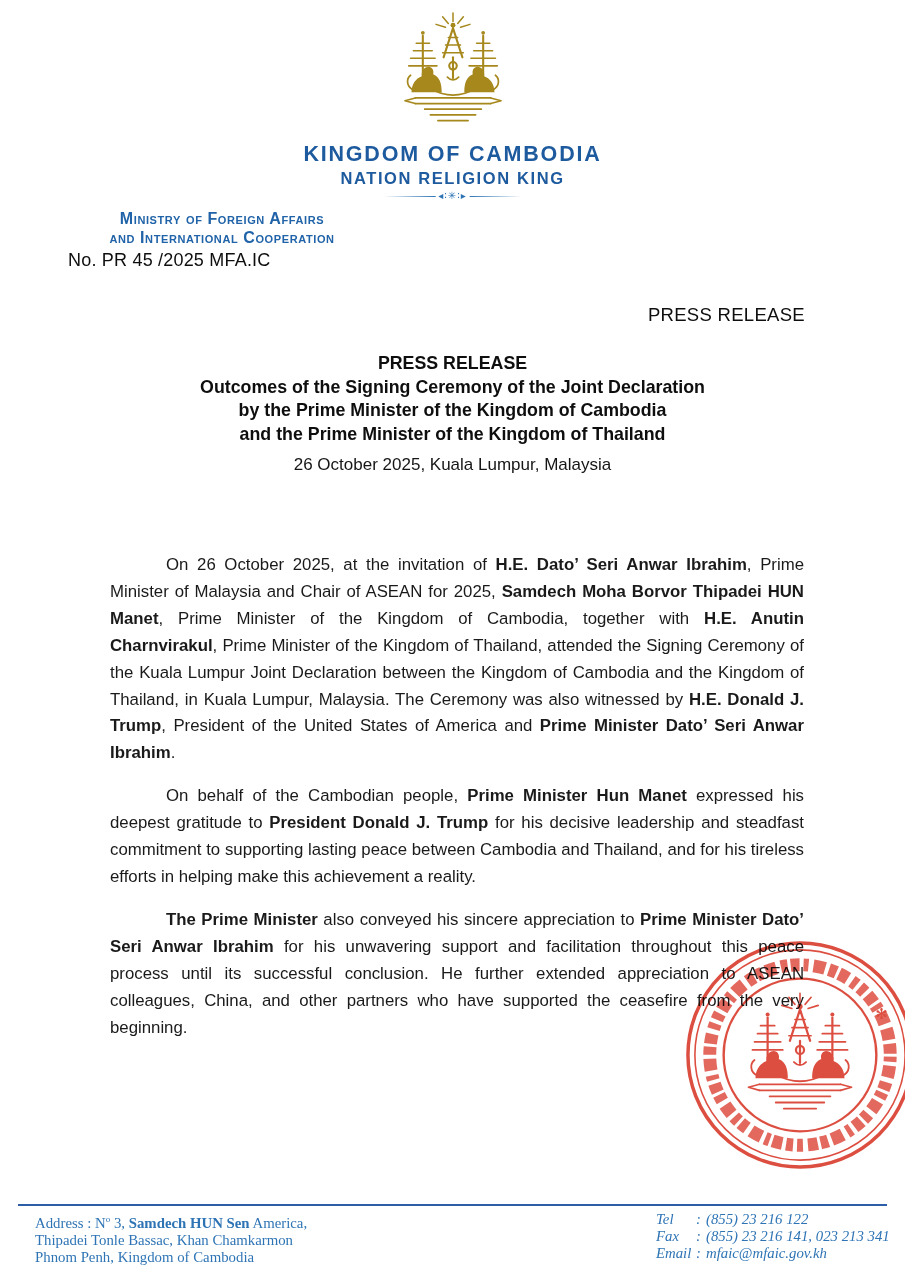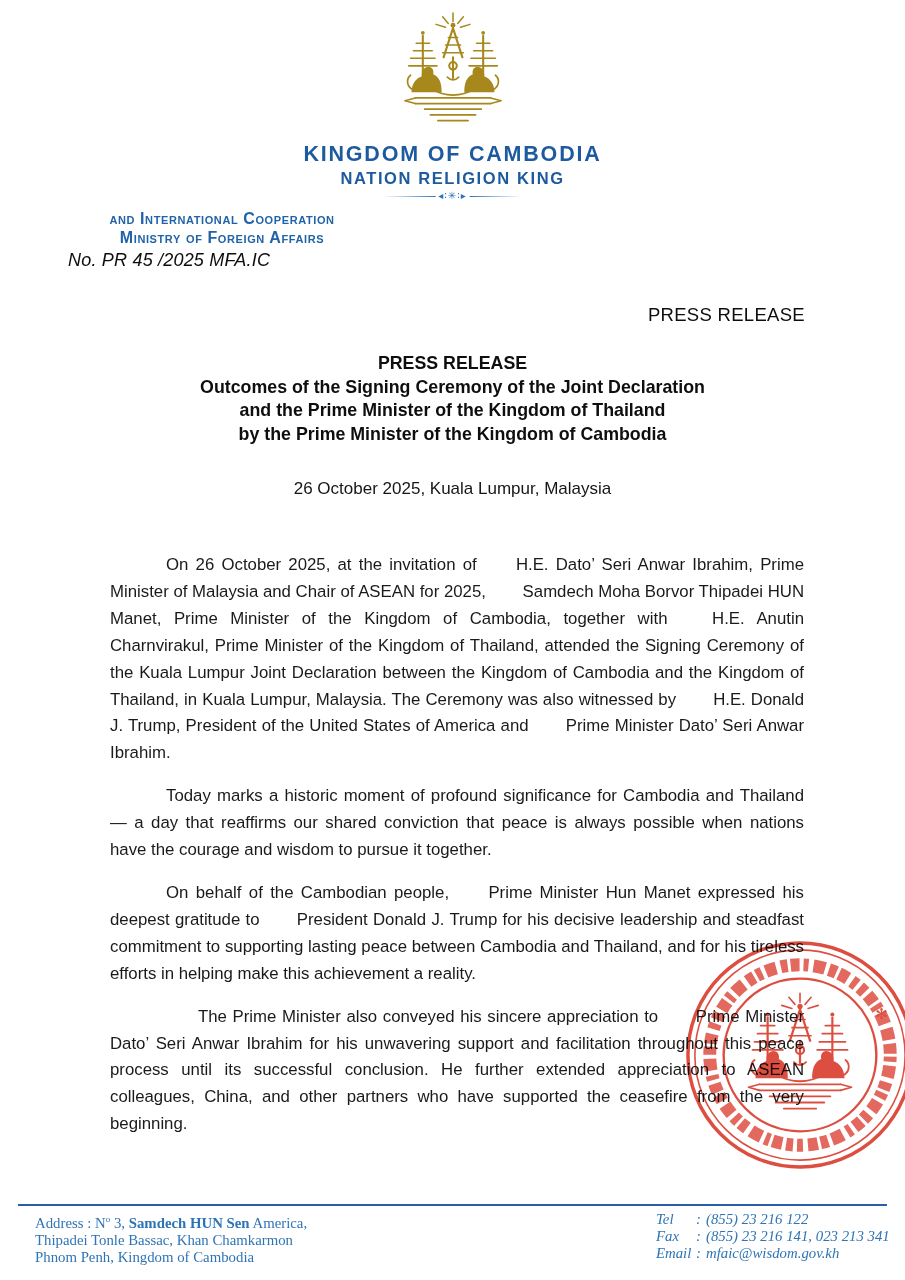--- a/index.html
+++ b/index.html
@@ -16,34 +16,34 @@
   .kingdom{top:142px;font-size:21.5px;font-weight:700;letter-spacing:1.8px;color:#1d5a9e;}
   .motto{top:169px;font-size:16.5px;font-weight:700;letter-spacing:1.6px;color:#1d5a9e;}
   .divider{top:191px;left:50%;transform:translateX(-50%);display:flex;align-items:center;color:#2e74b5;}
   .divider .dline{width:52px;height:1px;background:linear-gradient(90deg,rgba(46,116,181,0),#2e74b5);}
   .divider .dline.right{background:linear-gradient(90deg,#2e74b5,rgba(46,116,181,0));}
   .divider .dglyphs{font-size:10px;letter-spacing:1px;padding:0 3px;line-height:10px;}
 
   .ministry{top:209px;left:34px;width:376px;text-align:center;
     font-variant:small-caps;font-weight:700;font-size:16px;line-height:19px;
     letter-spacing:.6px;color:#2063a8;}
-  .doc-number{top:250px;left:68px;font-size:18px;letter-spacing:.2px;color:#0e0e0e;font-style:italic;}
+  .doc-number{top:250px;left:68px;font-size:18px;letter-spacing:.2px;color:#0e0e0e;}
 
   .pr-right{top:304px;right:100px;font-size:18.5px;letter-spacing:.3px;color:#0e0e0e;}
 
   .title-block{top:352px;font-weight:700;font-size:17.8px;line-height:23.6px;color:#0e0e0e;}
-  .dateline{top:479px;font-size:17px;color:#161616;}
+  .dateline{top:455px;font-size:17px;color:#161616;}
 
   
   .body-text{top:552px;left:110px;width:694px;}
   .para{
     margin:0 0 16px 0;text-align:justify;text-indent:56px;
     font-size:16.8px;line-height:26.9px;color:#1a1a1a;
   }
-  .para .b{font-weight:400;margin-left:32px;}
+  .para .b{font-weight:700;}
 
   
   .stamp{top:936px;left:681px;width:238px;height:238px;color:#d93a2b;
     opacity:.9;mix-blend-mode:multiply;}
 
   
   .footer-rule{top:1204px;left:18px;width:869px;height:2px;background:#2b5ea7;}
   .footer-left{top:1211px;left:35px;font-family:"Liberation Serif",serif;
     font-size:14.8px;line-height:17.2px;color:#2e74b5;}
   .footer-left sup{font-size:9px;}
@@ -100,40 +100,39 @@
 
   <div class="abs centerx kingdom">KINGDOM OF CAMBODIA</div>
   <div class="abs centerx motto">NATION RELIGION KING</div>
   <div class="abs divider">
     <span class="dline"></span>
     <span class="dglyphs">◂∶✳∶▸</span>
     <span class="dline right"></span>
   </div>
 
   <div class="abs ministry">
+    <div>Ministry of Foreign Affairs</div>
     <div>and International Cooperation</div>
-    <div>Ministry of Foreign Affairs</div>
   </div>
 
   <div class="abs doc-number">No. PR 45 /2025 MFA.IC</div>
 
   <div class="abs pr-right">PRESS RELEASE</div>
 
   <div class="abs centerx title-block">
     <div>PRESS RELEASE</div>
     <div>Outcomes of the Signing Ceremony of the Joint Declaration</div>
+    <div>by the Prime Minister of the Kingdom of Cambodia</div>
     <div>and the Prime Minister of the Kingdom of Thailand</div>
-    <div>by the Prime Minister of the Kingdom of Cambodia</div>
   </div>
 
   <div class="abs centerx dateline">26 October 2025, Kuala Lumpur, Malaysia</div>
 
   <div class="abs body-text">
     <p class="para"><span>On 26 October 2025, at the invitation of </span><span class="b">H.E. Dato’ Seri Anwar Ibrahim</span><span>, Prime Minister of Malaysia and Chair of ASEAN for 2025, </span><span class="b">Samdech Moha Borvor Thipadei HUN Manet</span><span>, Prime Minister of the Kingdom of Cambodia, together with </span><span class="b">H.E. Anutin Charnvirakul</span><span>, Prime Minister of the Kingdom of Thailand, attended the Signing Ceremony of the Kuala Lumpur Joint Declaration between the Kingdom of Cambodia and the Kingdom of Thailand, in Kuala Lumpur, Malaysia. The Ceremony was also witnessed by </span><span class="b">H.E. Donald J. Trump</span><span>, President of the United States of America and </span><span class="b">Prime Minister Dato’ Seri Anwar Ibrahim</span><span>.</span></p>
-    <p class="para"><span>Today marks a historic moment of profound significance for Cambodia and Thailand — a day that reaffirms our shared conviction that peace is always possible when nations have the courage and wisdom to pursue it together.</span></p>
     <p class="para"><span>On behalf of the Cambodian people, </span><span class="b">Prime Minister Hun Manet</span><span> expressed his deepest gratitude to </span><span class="b">President Donald J. Trump</span><span> for his decisive leadership and steadfast commitment to supporting lasting peace between Cambodia and Thailand, and for his tireless efforts in helping make this achievement a reality.</span></p>
     <p class="para"><span class="b">The Prime Minister</span><span> also conveyed his sincere appreciation to </span><span class="b">Prime Minister Dato’ Seri Anwar Ibrahim</span><span> for his unwavering support and facilitation throughout this peace process until its successful conclusion. He further extended appreciation to ASEAN colleagues, China, and other partners who have supported the ceasefire from the very beginning.</span></p>
   </div>
 
   <svg class="abs stamp" viewBox="0 0 240 240">
     <circle cx="120" cy="120" r="113" stroke="currentColor" stroke-width="3.5" fill="none"></circle>
     <circle cx="120" cy="120" r="106" stroke="currentColor" stroke-width="1.6" fill="none"></circle>
     <circle cx="120" cy="120" r="77" stroke="currentColor" stroke-width="2.4" fill="none"></circle>
 
     <circle cx="120" cy="120" r="91" fill="none" stroke="currentColor" stroke-width="13" opacity=".85" transform="rotate(-14 120 120)" stroke-dasharray="7 4 10 3 5 4 12 5 8 3 6 4 11 5 7 3 9 4 5 5 12 4 8 3 10 5 6 4"></circle>
@@ -159,17 +158,17 @@
       <span>(855) 23 216 122</span>
     </div>
     <div class="contact-row">
       <span>Fax</span>
       <span>:</span>
       <span>(855) 23 216 141, 023 213 341</span>
     </div>
     <div class="contact-row">
       <span>Email</span>
       <span>:</span>
-      <span>mfaic@wisdom.gov.kh</span>
+      <span>mfaic@mfaic.gov.kh</span>
     </div>
   </div>
 
 </div>
 
 </body></html>

